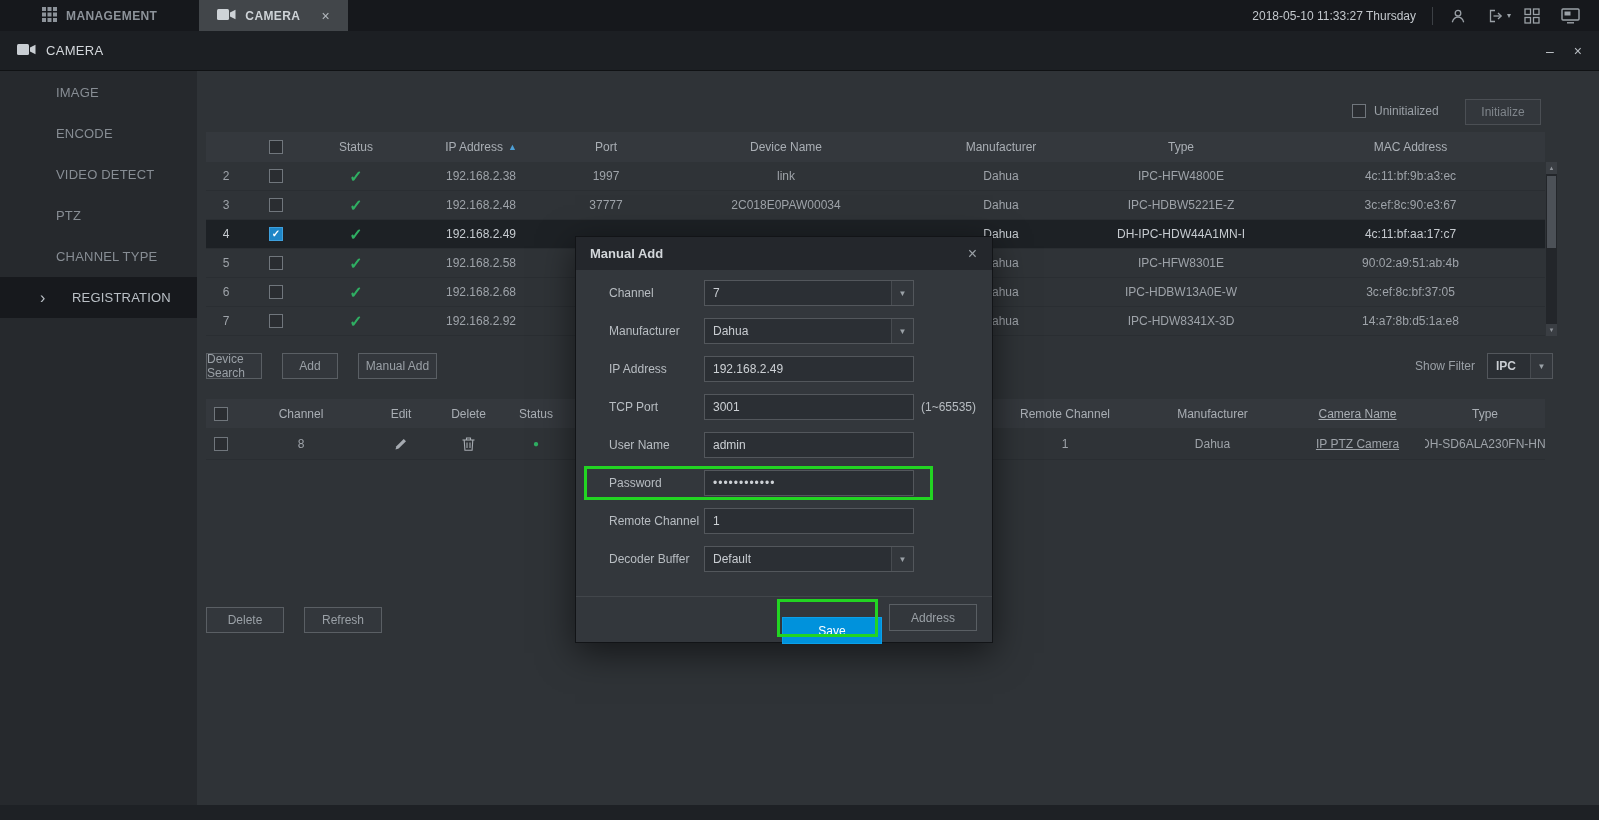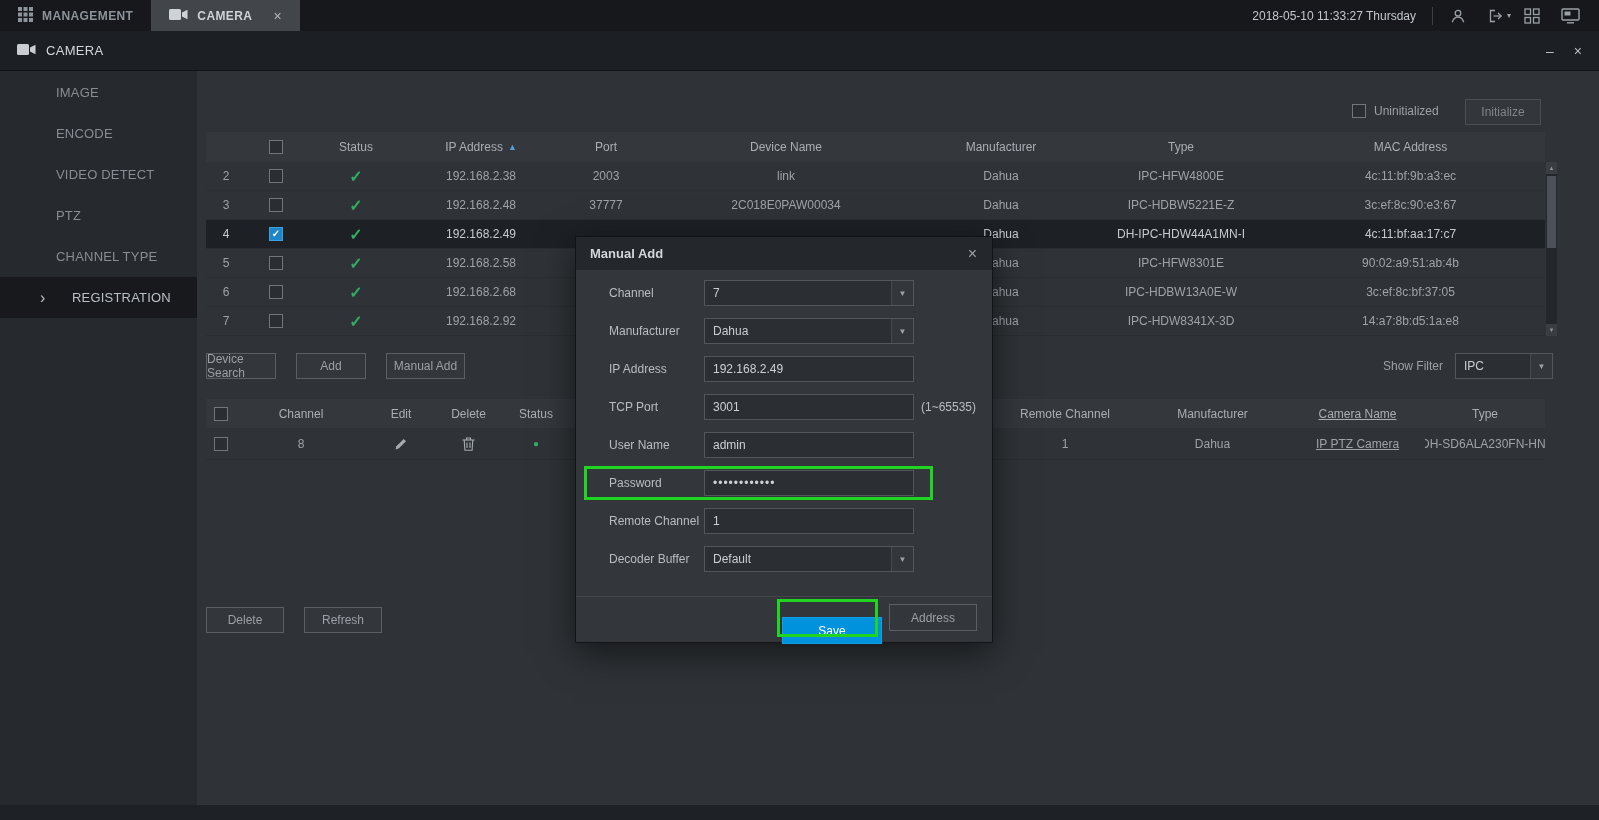--- a/index.html
+++ b/index.html
@@ -5,21 +5,21 @@
   * { margin:0; padding:0; box-sizing:border-box; }
   html,body { background:#0c0e10; }
   .screen {
     position:relative; width:1599px; height:820px; overflow:hidden;
     background:#2f3337; font-family:"Liberation Sans", sans-serif; color:#a6abb1;
     -webkit-font-smoothing:antialiased;
   }
 
   
   .taskbar { position:absolute; top:0; left:0; right:0; height:31px; background:#16181c; display:flex; align-items:stretch; z-index:30; }
-  .task-tab { display:flex; align-items:center; gap:9px; padding:0 18px; font-size:12px; font-weight:bold; letter-spacing:.4px; color:#8d939a; cursor:pointer; }
+  .task-tab { display:flex; align-items:center; gap:9px; padding:0 18px; font-size:12px; font-weight:bold; letter-spacing:.4px; color:#8d939a; cursor:pointer;margin-left:24px; }
   .task-tab.active { background:#42464a; color:#ced3d7; }
   .tab-close { margin-left:12px; font-weight:normal; font-size:14px; color:#b3b8bd; cursor:pointer; }
   .task-right { margin-left:auto; display:flex; align-items:center; padding-right:10px; }
   .datetime { font-size:12px; color:#c3c8cd; padding-right:16px; }
   .tb-sep { width:1px; height:18px; background:#3c4045; margin-right:6px; }
   .tb-icon { width:38px; height:31px; display:flex; align-items:center; justify-content:center; cursor:pointer; position:relative; }
   .tb-caret { font-size:8px; color:#9ba1a7; margin-left:-8px; margin-right:2px; cursor:pointer; }
 
   
   .titlebar { position:absolute; top:31px; left:0; right:0; height:40px; background:#1c1f23; border-bottom:1px solid #101214; display:flex; align-items:center; padding:0 17px; z-index:20; }
@@ -60,24 +60,24 @@
   .status-check { color:#2fae62; font-size:16px; font-weight:bold; }
   .sort-arrow { color:#4d9fd6; font-size:9px; margin-left:5px; }
 
   .scrollbar { position:absolute; left:1546px; top:162px; width:11px; height:174px; background:#23262a; display:flex; flex-direction:column; z-index:4; }
   .sb-btn { height:12px; background:#3a3e43; color:#8d9298; font-size:6px; display:flex; align-items:center; justify-content:center; cursor:pointer; }
   .sb-thumb { margin:2px 1px; height:72px; background:#4c5157; cursor:grab; }
   .sb-fill { flex:1; }
 
   
   .toolbar { position:absolute; left:206px; top:353px; display:flex; gap:20px; z-index:4; }
-  .toolbar .btn { width:70px; }
+  .toolbar .btn { width:56px; }
   .toolbar .btn.wide { width:79px; }
   .showfilter { position:absolute; top:353px; right:46px; height:26px; display:flex; align-items:center; gap:12px; font-size:12px; color:#9aa0a6; z-index:4; }
-  .showfilter .select { width:98px; }
+  .showfilter .select { width:66px;font-weight:bold; }
   .toolbar2 { position:absolute; left:206px; top:607px; display:flex; gap:20px; z-index:4; }
   .toolbar2 .btn { width:78px; }
 
   
   .atable { position:absolute; left:206px; top:399px; width:1339px; font-size:12px; z-index:4; }
   .atable .thead { height:29px; }
   .arow { height:32px; display:flex; align-items:center; border-bottom:1px solid #2a2e32; color:#9ea3a9; }
   .l-cb{width:30px; display:flex; align-items:center; justify-content:center;}
   .l-ch{width:130px;} .l-edit{width:70px;} .l-del{width:65px;} .l-status{width:70px;}
   .l-gap{flex:1;} .l-remote{width:140px;} .l-manu{width:155px;} .l-cam{width:135px;text-decoration:underline;} .l-type{width:120px;}
@@ -237,21 +237,21 @@
 
     <div class="trow">
       <div class="c no">2</div>
       <div class="c cb">
           <span class="cbx"></span>
         </div>
       <div class="c status">
           <span class="status-check">✓</span>
         </div>
       <div class="c ip">192.168.2.38</div>
-      <div class="c port">2003</div>
+      <div class="c port">1997</div>
       <div class="c dev">link</div>
       <div class="c manu">Dahua</div>
       <div class="c type">IPC-HFW4800E</div>
       <div class="c mac">4c:11:bf:9b:a3:ec</div>
     </div>
 
     <div class="trow">
       <div class="c no">3</div>
       <div class="c cb">
           <span class="cbx"></span>

